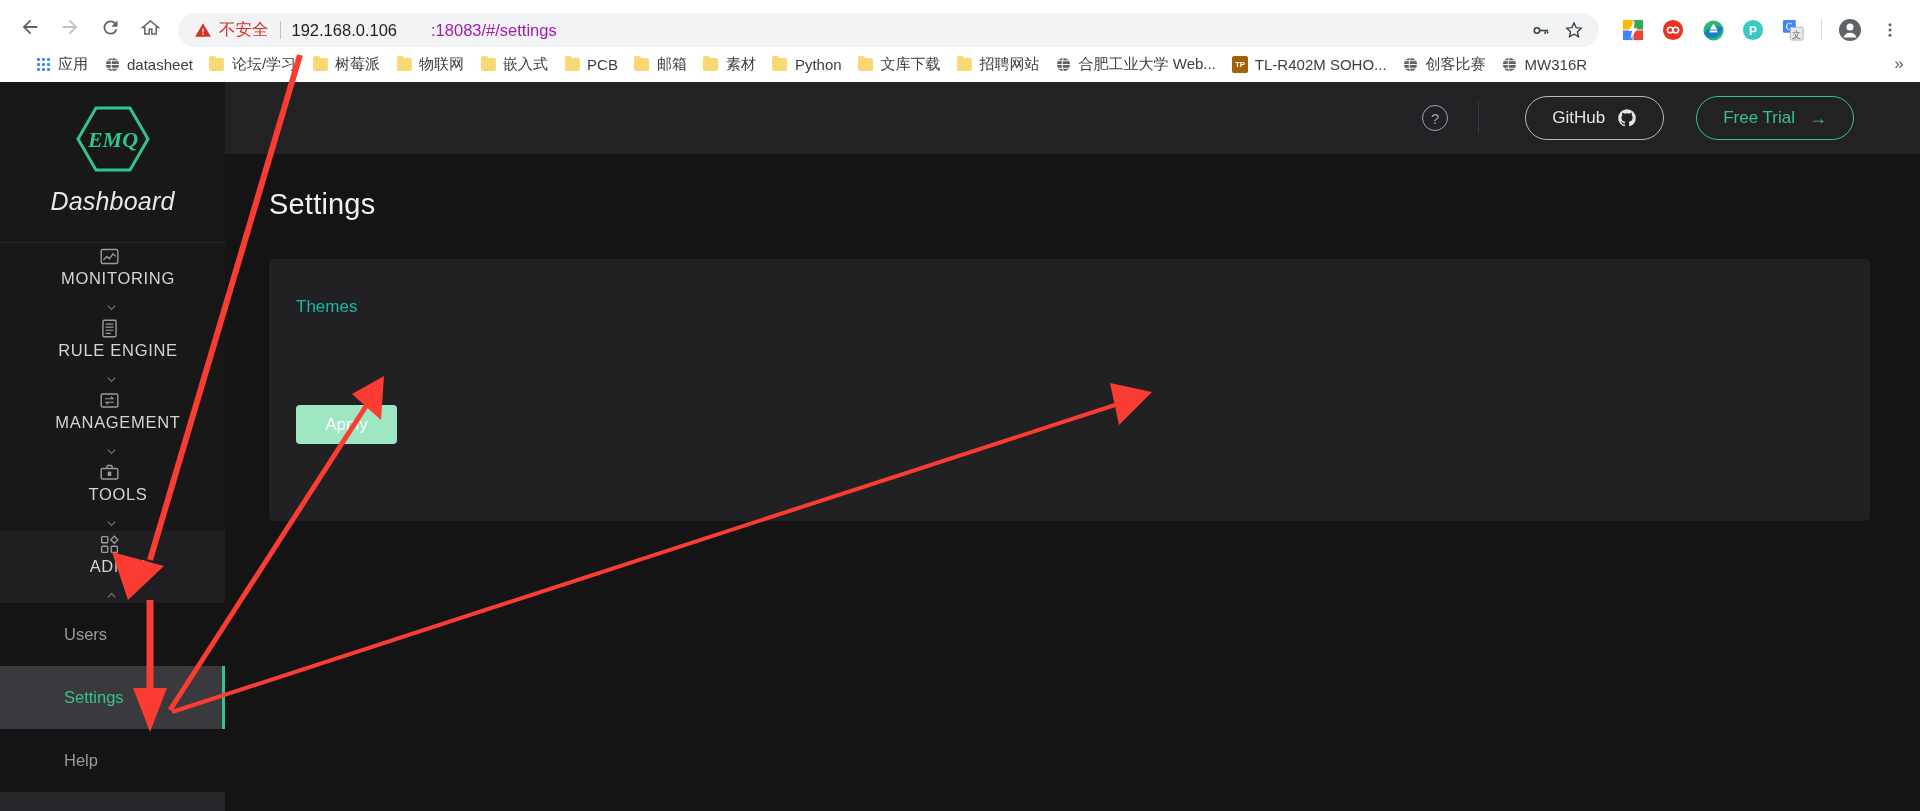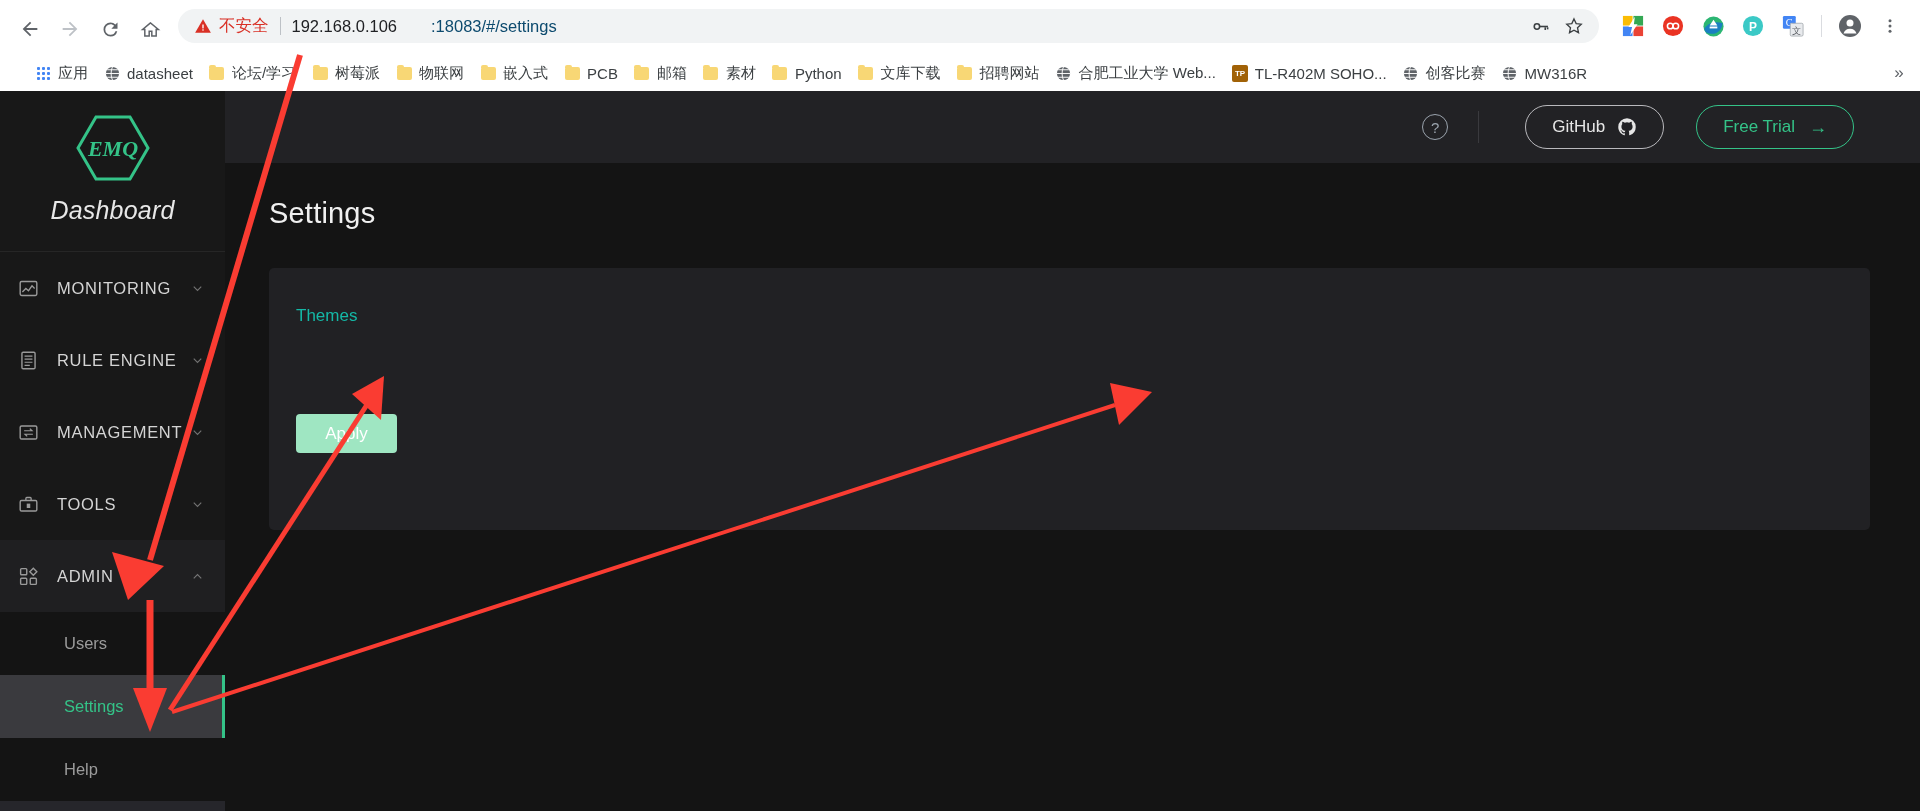--- a/index.html
+++ b/index.html
@@ -10,24 +10,23 @@
     font-family: "Liberation Sans", sans-serif;
     background: #ffffff;
   }
 
   
   .browser-chrome { width: 1920px; background: #ffffff; }
 
   .nav-bar {
     height: 47px;
     display: flex;
-    align-items: flex-start;
+    align-items: flex-end;
     padding: 0 10px;
     background: #ffffff;
-    margin-top: 9px;
   }
   .nav-btn {
     width: 40px; height: 40px;
     display: flex; align-items: center; justify-content: center;
     border-radius: 50%;
     flex: 0 0 auto;
   }
   .nav-btn svg { display: block; }
   .omnibox {
     flex: 1 1 auto;
@@ -53,21 +52,21 @@
     margin: 0 11px;
     flex: 0 0 auto;
   }
   .url-text {
     font-size: 16.5px;
     color: #202124;
     white-space: nowrap;
     overflow: hidden;
     flex: 1 1 auto;
   }
-  .url-text .dim { color: #0c4a6e; padding-left: 34px; }
+  .url-text .dim { color: #a21caf; padding-left: 34px; }
   .omni-right { display: flex; align-items: center; flex: 0 0 auto; }
   .omni-icon {
     width: 34px; height: 34px;
     display: flex; align-items: center; justify-content: center;
     border-radius: 50%;
   }
   .ext-row { display: flex; align-items: center; flex: 0 0 auto; padding-left: 6px; }
   .ext-icon {
     width: 34px; height: 34px;
     margin: 0 3px;
@@ -152,20 +151,21 @@
   .menu { padding-top: 0; }
   .menu-item {
     height: 72px;
     display: flex;
     align-items: center;
     padding: 0 20px 0 18px;
     color: #d4d4d4;
     font-size: 16.5px;
     letter-spacing: .7px;
     position: relative;
+    flex-direction: column;
   }
   .menu-item .mi-ico { width: 26px; flex: 0 0 26px; display:flex; align-items:center; }
   .menu-item .mi-label { margin-left: 13px; flex: 1 1 auto; white-space: nowrap; }
   .menu-item .chev { flex: 0 0 auto; opacity:.55; display:flex; }
   .menu-item.expanded { background: #1f1f21; }
   .submenu { background: #141414; }
   .sub-item {
     height: 63px;
     display: flex;
     align-items: center;

